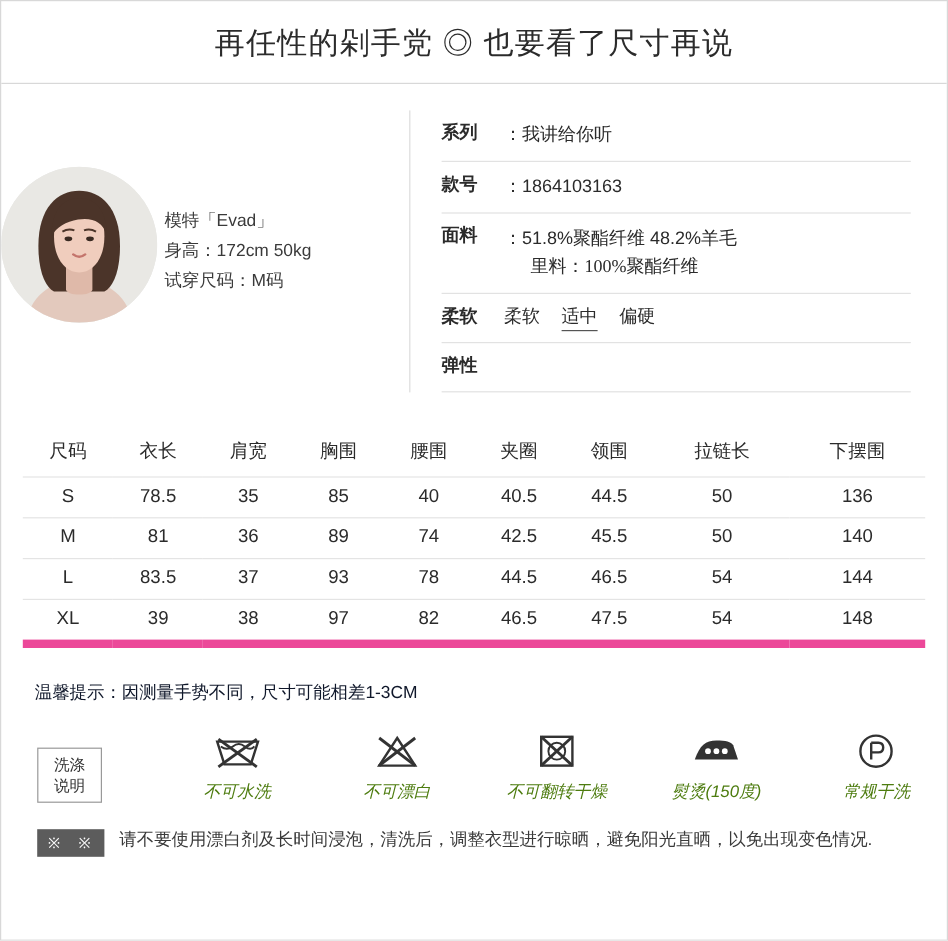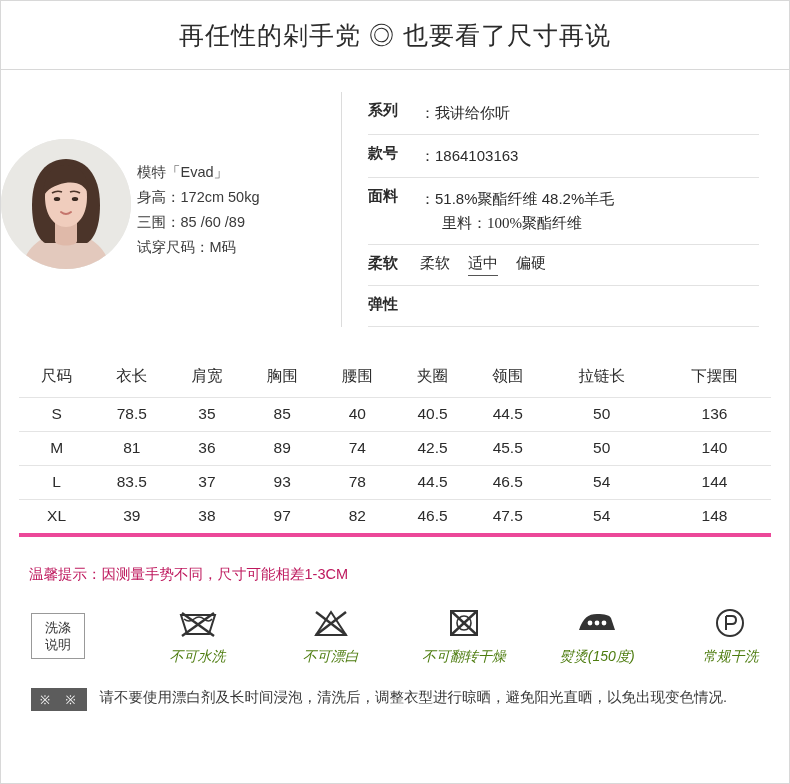--- a/index.html
+++ b/index.html
@@ -121,30 +121,30 @@
   table.size th {
     font-weight: normal;
     padding: 9px 0 10px 0;
     text-align: center;
   }
   table.size td {
     padding: 7px 0 8px 0;
     text-align: center;
     border-top: 1px solid #e4e4e4;
   }
-  table.size tbody tr:last-child td { border-bottom: 4px solid #ec4899; }
+  table.size tbody tr:last-child td { border-bottom: 7px solid #ec4899; }
   .tip {
     font-size: 14.5px;
-    color: #be185d;
+    color: #0f172a;
     padding: 16px 0 0 28px;
   }
   
   .care {
     display: flex;
-    align-items: center;
+    align-items: flex-end;
     padding: 20px 16px 0 30px;
     gap: 48px;
   }
   .care-badge {
     width: 52px;
     height: 44px;
     border: 1px solid #999;
     display: flex;
     flex-direction: column;
     align-items: center;
@@ -224,21 +224,20 @@
 
           <path d="M51 54 q5 -3 10 -1" stroke="#4b3429" stroke-width="1.6" fill="none"></path>
           <path d="M69 53 q5 -2 10 1" stroke="#4b3429" stroke-width="1.6" fill="none"></path>
 
           <path d="M60 73 q5 4 10 0" stroke="#c4756c" stroke-width="2" fill="none" stroke-linecap="round"></path>
         </svg>
       </div>
       <div class="model-lines">
         <div>模特「Evad」</div>
         <div>身高：172cm  50kg</div>
-        <div>三围：85 /60 /89</div>
         <div>试穿尺码：M码</div>
       </div>
     </div>
 
     <div class="spec-col">
 
       <div class="spec-row">
         <div class="spec-label">系列</div>
         <div class="spec-val">：我讲给你听</div>
       </div>

